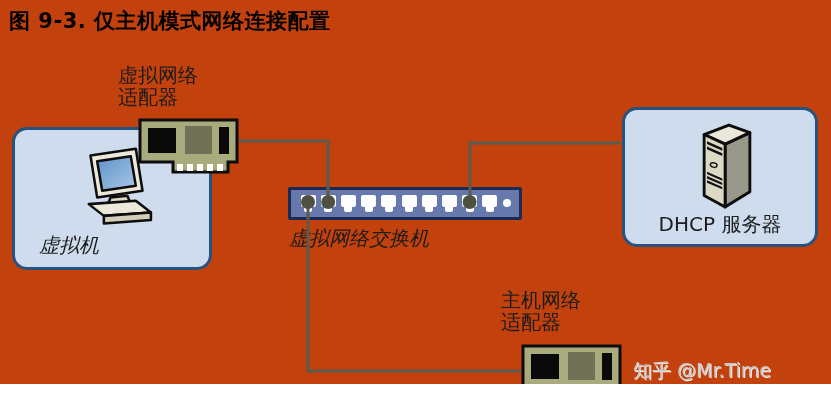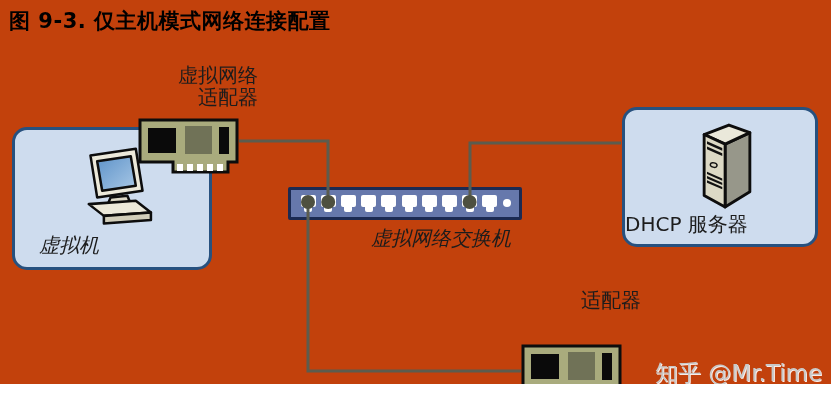--- a/index.html
+++ b/index.html
@@ -14,23 +14,23 @@
   .node-box{
     position:absolute;background:#cedcee;border:3px solid #27517f;border-radius:15px;
     box-sizing:border-box;z-index:1;
   }
   .vm-box{left:12px;top:127px;width:200px;height:143px;}
   .dhcp-box{left:622px;top:107px;width:196px;height:140px;}
   .node-label{
     position:absolute;color:#1c1c1c;font-size:20px;line-height:22px;white-space:nowrap;
   }
   .vm-label{left:24px;top:104px;font-style:italic;}
-  .dhcp-label{left:0;right:0;top:103px;}
+  .dhcp-label{left:0;right:0;top:103px;text-align:center;}
   .float-label{
-    position:absolute;color:#1c1c1c;font-size:20px;line-height:22px;text-align:right;z-index:4;
+    position:absolute;color:#1c1c1c;font-size:20px;line-height:22px;text-align:left;z-index:4;
   }
   .nic1-label{left:118px;top:64px;width:140px;}
   .switch-label{left:289px;top:227px;width:222px;font-style:italic;}
   .nic2-label{left:501px;top:289px;width:140px;}
   .icon-svg{position:absolute;z-index:6;}
   .computer-icon{left:72px;top:140px;width:84px;height:94px;z-index:2;}
   .server-icon{left:684px;top:118px;width:80px;height:90px;z-index:2;}
   .nic1{left:138px;top:118px;width:101px;height:56px;}
   .nic2{left:521px;top:344px;width:101px;height:56px;}
   .switch-bar{
@@ -39,21 +39,21 @@
   }
   .ports{position:absolute;left:0;top:0;right:0;bottom:0;}
   .port{position:absolute;top:5px;width:15px;height:12px;background:#fff;border-radius:2px;}
   .port::after{
     content:'';position:absolute;top:12px;left:3.5px;width:8px;height:5px;
     background:#fff;border-radius:0 0 2px 2px;
   }
   .port-end{position:absolute;top:9px;left:212px;width:8px;height:8px;border-radius:50%;background:#fff;}
   .wires{position:absolute;left:0;top:0;width:831px;height:408px;z-index:5;pointer-events:none;}
   .watermark{
-    position:absolute;left:655px;top:358px;font-size:23px;color:#c9c9c9;white-space:nowrap;
+    position:absolute;left:633px;top:358px;font-size:19px;color:#c9c9c9;white-space:nowrap;
     text-shadow:1px 1px 0 rgba(255,255,255,.9);
   }
 </style>
 </head>
 <body>
 
 <div class="canvas">
 
   <svg width="0" height="0" style="position:absolute" aria-hidden="true">
     <defs>
@@ -128,20 +128,21 @@
       <polygon points="21,26.5 37,33.5 37,36.5 21,29.5" fill="#111"></polygon>
       <ellipse cx="28" cy="46" rx="3.6" ry="2.3" fill="#d8d5c2" stroke="#111" stroke-width="1.5" transform="rotate(14 28 46)"></ellipse>
       <polygon points="21,53 37,60 37,62.5 21,55.5" fill="#111"></polygon>
       <polygon points="21,57.5 37,64.5 37,67 21,60" fill="#111"></polygon>
       <polygon points="21,62 37,69 37,71.5 21,64.5" fill="#111"></polygon>
     </svg>
     <div class="node-label dhcp-label">DHCP 服务器</div>
   </div>
 
   <div class="float-label nic2-label">
+    <div>主机网络</div>
     <div>适配器</div>
   </div>
   <svg class="icon-svg nic2" viewBox="0 0 101 56">
     <use href="#nic-sym"></use>
   </svg>
 
   <svg class="wires" id="wires" viewBox="0 0 831 408">
     <polyline points="239,141 328,141 328,202" fill="none" stroke="#5b5c4e" stroke-width="3"></polyline>
     <polyline points="308,202 308,371 521,371" fill="none" stroke="#5b5c4e" stroke-width="3"></polyline>
     <polyline points="470,202 470,143 621,143" fill="none" stroke="#5b5c4e" stroke-width="3"></polyline>

